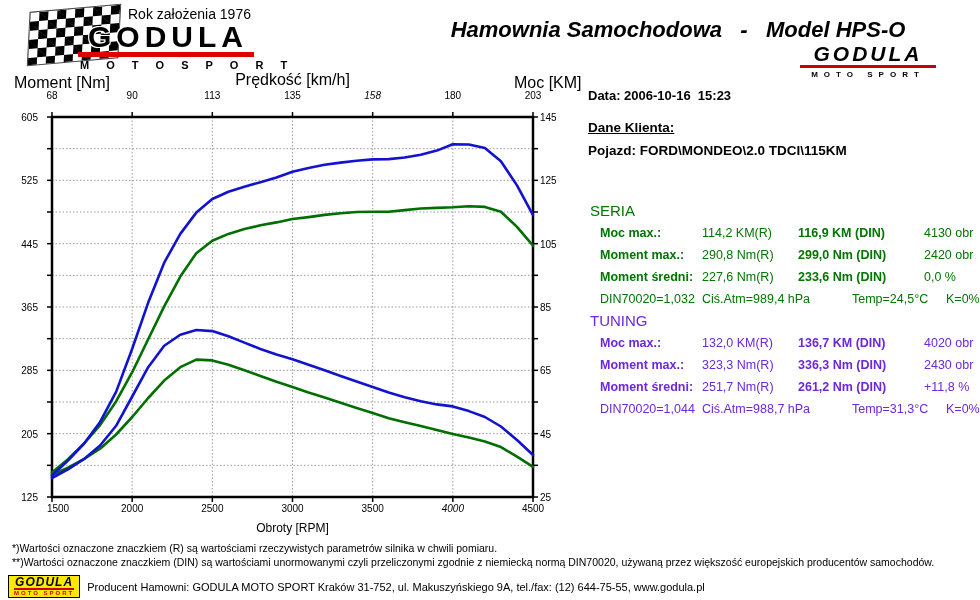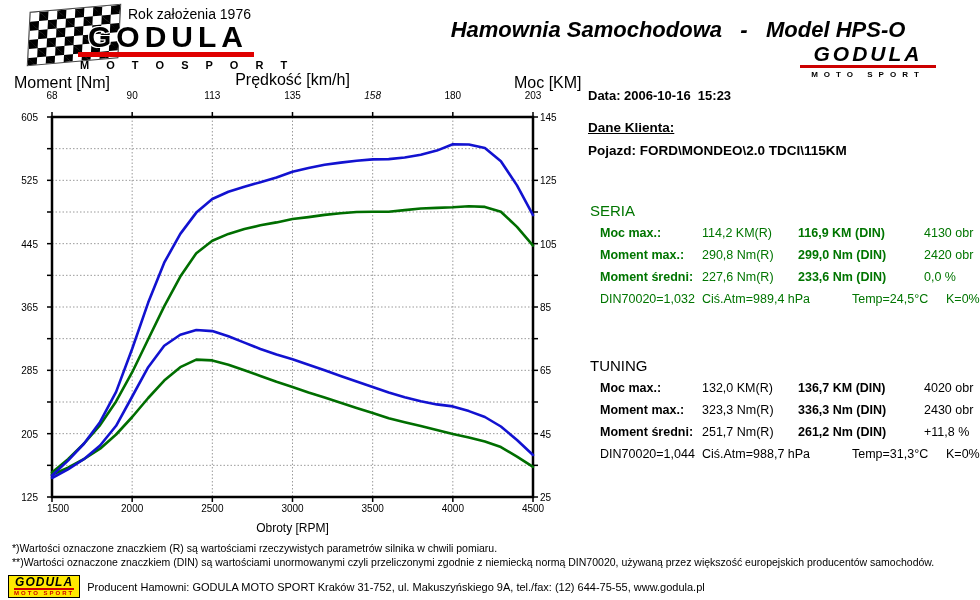--- a/index.html
+++ b/index.html
@@ -27,21 +27,21 @@
   
   .info-line{position:absolute;left:588px;font-size:13px;font-weight:bold;white-space:pre;}
   .block{position:absolute;left:588px;width:390px;}
   .block-title{font-size:15px;padding-left:2px;margin-bottom:3px;}
   .vals-row{display:grid;grid-template-columns:102px 96px 126px auto;padding-left:12px;
             font-size:12.5px;line-height:22px;white-space:nowrap;}
   .vals-row .lab,.vals-row .din{font-weight:bold;}
   .vals-footer{display:grid;grid-template-columns:102px 150px 94px auto;padding-left:12px;
             font-size:12.5px;line-height:22px;white-space:nowrap;}
   .c-seria{color:#007500;}
-  .c-tuning{color:#000000;margin-top:45px;}
+  .c-tuning{color:#6d28d9;}
 
   
   .axis-title{position:absolute;font-size:16px;}
   .ticks{position:absolute;}
   .ticks span{position:absolute;font-size:10px;}
   #top-ticks span,#bottom-ticks span{transform:translateX(-50%);}
   #left-ticks span{right:6px;transform:translateY(-50%);}
   #right-ticks span{left:0;transform:translateY(-50%);}
   #plot-svg{position:absolute;left:46px;top:111px;}
   .grid{stroke:#9a9a9a;stroke-width:1;stroke-dasharray:1.5,2;}
@@ -147,21 +147,21 @@
       <span style="left: 66.6667%; font-style: italic;">158</span>
       <span style="left: 83.3333%;">180</span>
       <span style="left: 100%;">203</span>
     </div>
   <div id="bottom-ticks" class="ticks" style="left:52px;top:503px;width:481px;height:13px;">
       <span style="left: 0%; margin-left: 6px;">1500</span>
       <span style="left: 16.6667%;">2000</span>
       <span style="left: 33.3333%;">2500</span>
       <span style="left: 50%;">3000</span>
       <span style="left: 66.6667%;">3500</span>
-      <span style="left: 83.3333%;">4000</span>
+      <span style="left: 83.3333%; font-style: italic;">4000</span>
       <span style="left: 100%;">4500</span>
     </div>
   <div id="left-ticks" class="ticks" style="left:0px;top:117px;width:44px;height:380px;">
       <span style="top: 0%;">605</span>
       <span style="top: 16.6667%;">525</span>
       <span style="top: 33.3333%;">445</span>
       <span style="top: 50%;">365</span>
       <span style="top: 66.6667%;">285</span>
       <span style="top: 83.3333%;">205</span>
       <span style="top: 100%;">125</span>

